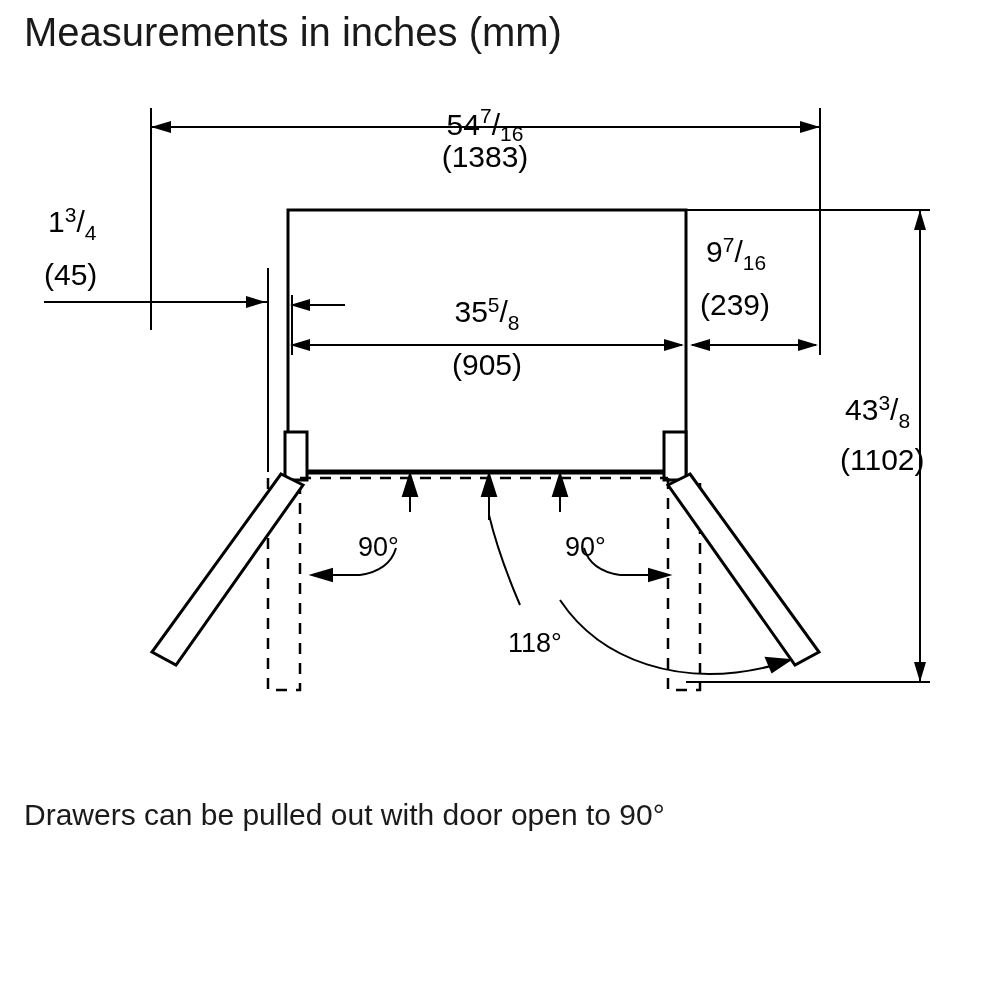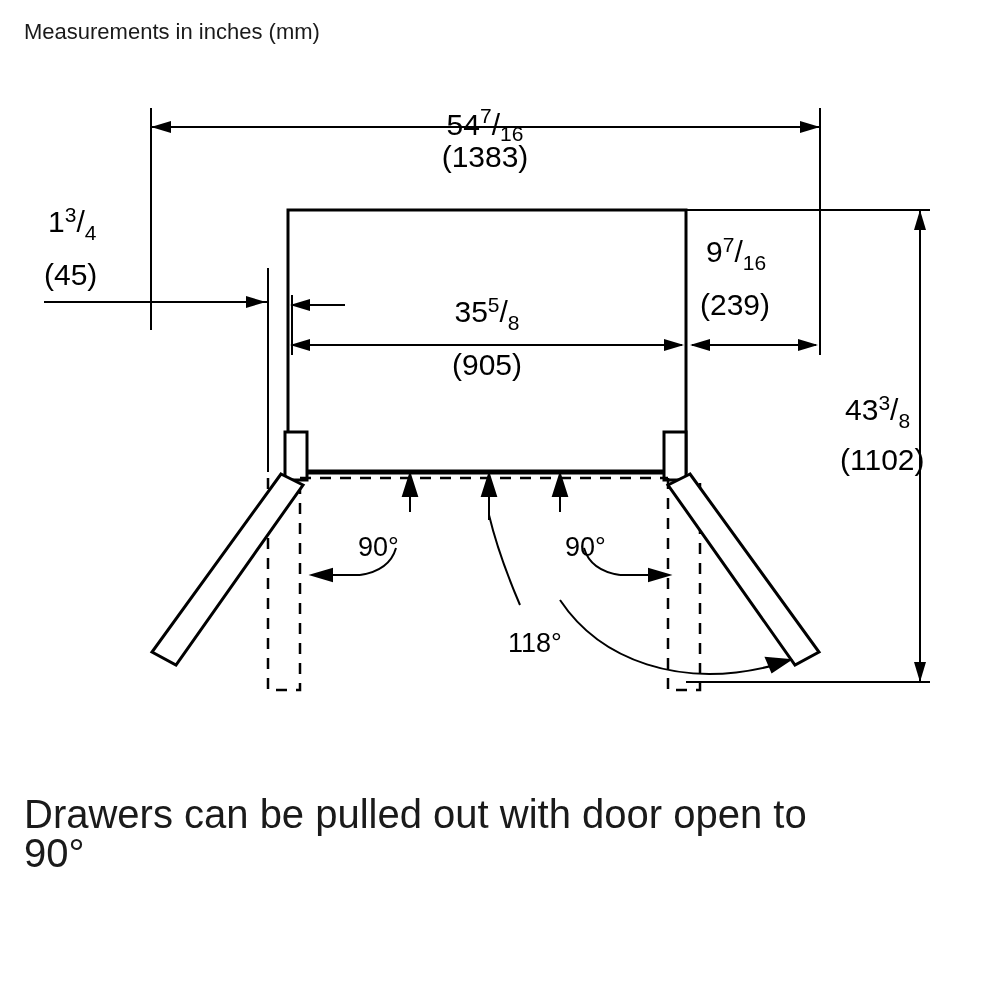--- a/index.html
+++ b/index.html
@@ -17,38 +17,38 @@
   }
   #page {
     position: relative;
     width: 1000px;
     height: 1000px;
   }
   .title {
     position: absolute;
     left: 24px;
     top: 14px;
-    font-size: 22px;
+    font-size: 40px;
     line-height: 36px;
     color: #1a1a1a;
     white-space: nowrap;
   }
   #diagram {
     position: absolute;
     left: 0;
     top: 0;
     width: 1000px;
     height: 1000px;
   }
   .notes {
     position: absolute;
     left: 24px;
     top: 795px;
     width: 800px;
-    font-size: 40px;
+    font-size: 30px;
     line-height: 39px;
     color: #1a1a1a;
   }
   .note-line { white-space: pre-wrap; }
   svg text {
     font-family: "Liberation Sans", sans-serif;
     fill: #000000;
   }
   .dim-main { font-size: 30px; }
   .dim-sub { font-size: 30px; }

